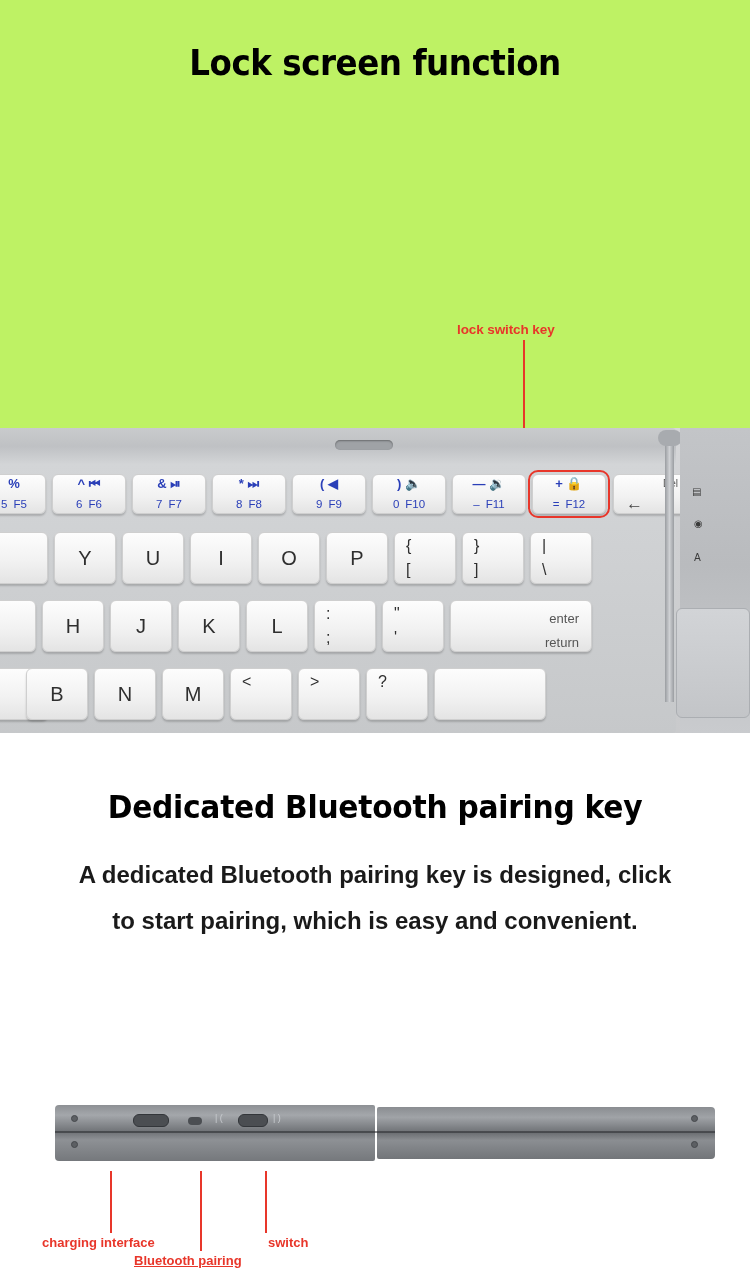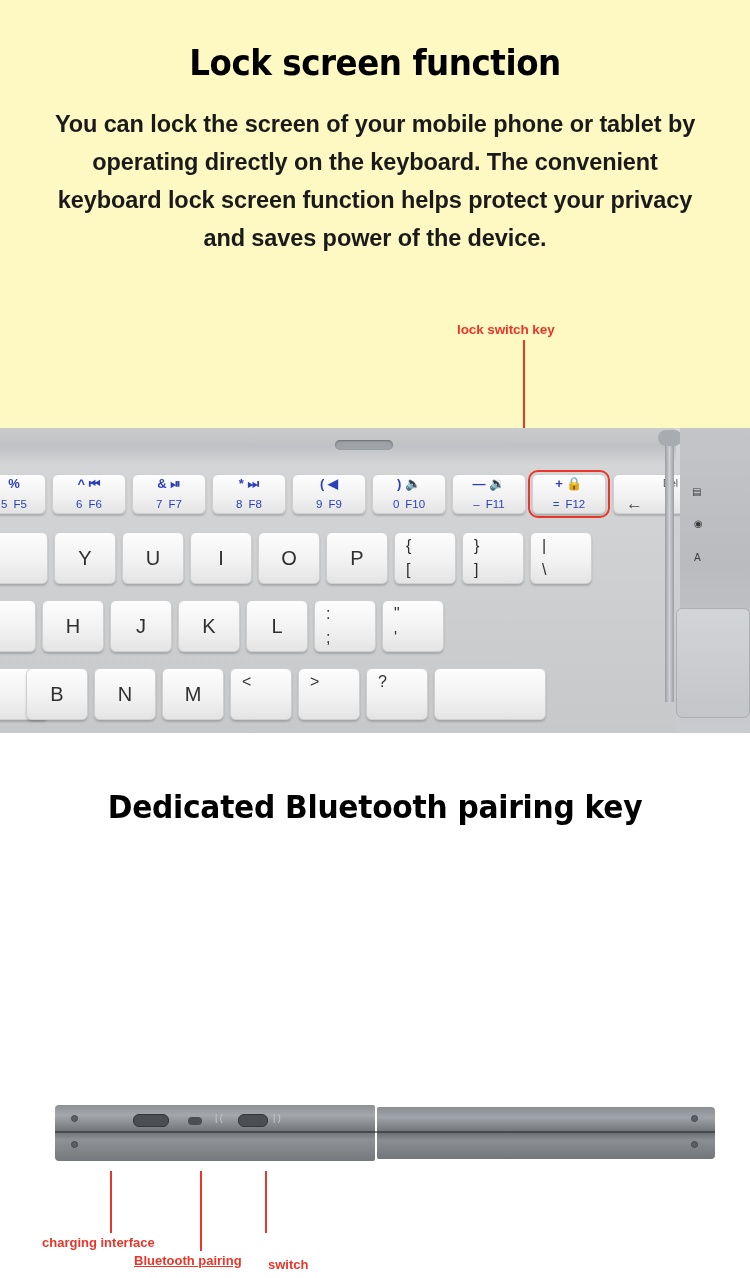--- a/index.html
+++ b/index.html
@@ -11,21 +11,21 @@
     font-family: "Liberation Sans", sans-serif;
     overflow: hidden;
     position: relative;
   }
 
   
   .section-one {
     position: relative;
     width: 750px;
     height: 430px;
-    background: #fef9c3;
+    background: #bef264;
     text-align: center;
   }
   .title-one {
     font-family: "DejaVu Sans", sans-serif;
     font-weight: bold;
     font-size: 35px;
     letter-spacing: -0.5px;
     color: #000;
     padding-top: 44px;
     margin: 0;
@@ -225,21 +225,20 @@
     font-size: 13px;
     font-weight: bold;
     white-space: nowrap;
   }
 </style>
 </head>
 <body>
 
 <div class="section-one">
   <h1 class="title-one">Lock screen function</h1>
-  <p class="body-one">You can lock the screen of your mobile phone or tablet by operating directly on the keyboard. The convenient keyboard lock screen function helps protect your privacy and saves power of the device.</p>
   <div class="callout-lock">lock switch key</div>
 </div>
 <div class="callout-lock-line"></div>
 
 <div class="kb-photo">
   <div class="kb-body"></div>
 
   <div class="key fkey" style="left:-18px; top:46px; width:64px;">
     <span class="fk-top">%</span>
     <span class="fk-bottom"><span class="num">5</span><span>F5</span></span>
@@ -310,20 +309,24 @@
   <div class="key letter" style="left:178px; top:172px; width:62px;">K</div>
   <div class="key letter" style="left:246px; top:172px; width:62px;">L</div>
   <div class="key letter" style="left:314px; top:172px; width:62px;">
     <span class="top2">:</span>
     <span class="bot2">;</span>
   </div>
   <div class="key letter" style="left:382px; top:172px; width:62px;">
     <span class="top2">"</span>
     <span class="bot2">'</span>
   </div>
+  <div class="key letter enterkey" style="left:450px; top:172px; width:142px;">
+    <span class="l1">enter</span>
+    <span class="l2">return</span>
+  </div>
 
   <div class="key letter" style="left:-14px; top:240px; width:62px;"></div>
   <div class="key letter" style="left:26px; top:240px; width:62px;">B</div>
   <div class="key letter" style="left:94px; top:240px; width:62px;">N</div>
   <div class="key letter" style="left:162px; top:240px; width:62px;">M</div>
   <div class="key letter" style="left:230px; top:240px; width:62px;">
     <span class="top2">&lt;</span>
   </div>
   <div class="key letter" style="left:298px; top:240px; width:62px;">
     <span class="top2">&gt;</span>
@@ -339,20 +342,21 @@
   <div class="led" style="left:692px;top:58px;">▤</div>
   <div class="led" style="left:694px;top:90px;">◉</div>
   <div class="led" style="left:694px;top:124px;">A</div>
   <div style="position:absolute;left:676px;top:180px;width:74px;height:110px;background:linear-gradient(180deg,#d2d4d7,#c3c5c8);border-radius:6px;border:1px solid #abaeb2;"></div>
 </div>
 
 <div class="kb-hinge"></div>
 
 <div class="section-two">
   <h2 class="title-two">Dedicated Bluetooth pairing key</h2>
+  <p class="body-two">A dedicated Bluetooth pairing key is designed, click to start pairing, which is easy and convenient.</p>
 
   <div class="side-view">
     <div class="sv-left"></div>
     <div class="sv-right"></div>
     <div class="sv-seam"></div>
     <div class="port-usb"></div>
     <div class="port-btn"></div>
     <div class="port-switch"></div>
     <div class="sv-screw" style="left:16px;top:10px;"></div>
     <div class="sv-screw" style="left:16px;top:36px;"></div>
@@ -361,14 +365,14 @@
     <div class="sv-mark" style="left:160px;top:8px;">| (</div>
     <div class="sv-mark" style="left:218px;top:8px;">| )</div>
   </div>
 
   <div class="lead" style="left:110px; top:438px; height:62px;"></div>
   <div class="lead" style="left:200px; top:438px; height:80px;"></div>
   <div class="lead" style="left:265px; top:438px; height:62px;"></div>
 
   <div class="lead-label" style="left:42px; top:502px;">charging interface</div>
   <div class="lead-label" style="left:134px; top:520px;text-decoration:underline;">Bluetooth pairing</div>
-  <div class="lead-label" style="left:268px; top:524px;">switch</div>
+  <div class="lead-label" style="left:268px; top:502px;">switch</div>
 </div>
 
 </body></html>

